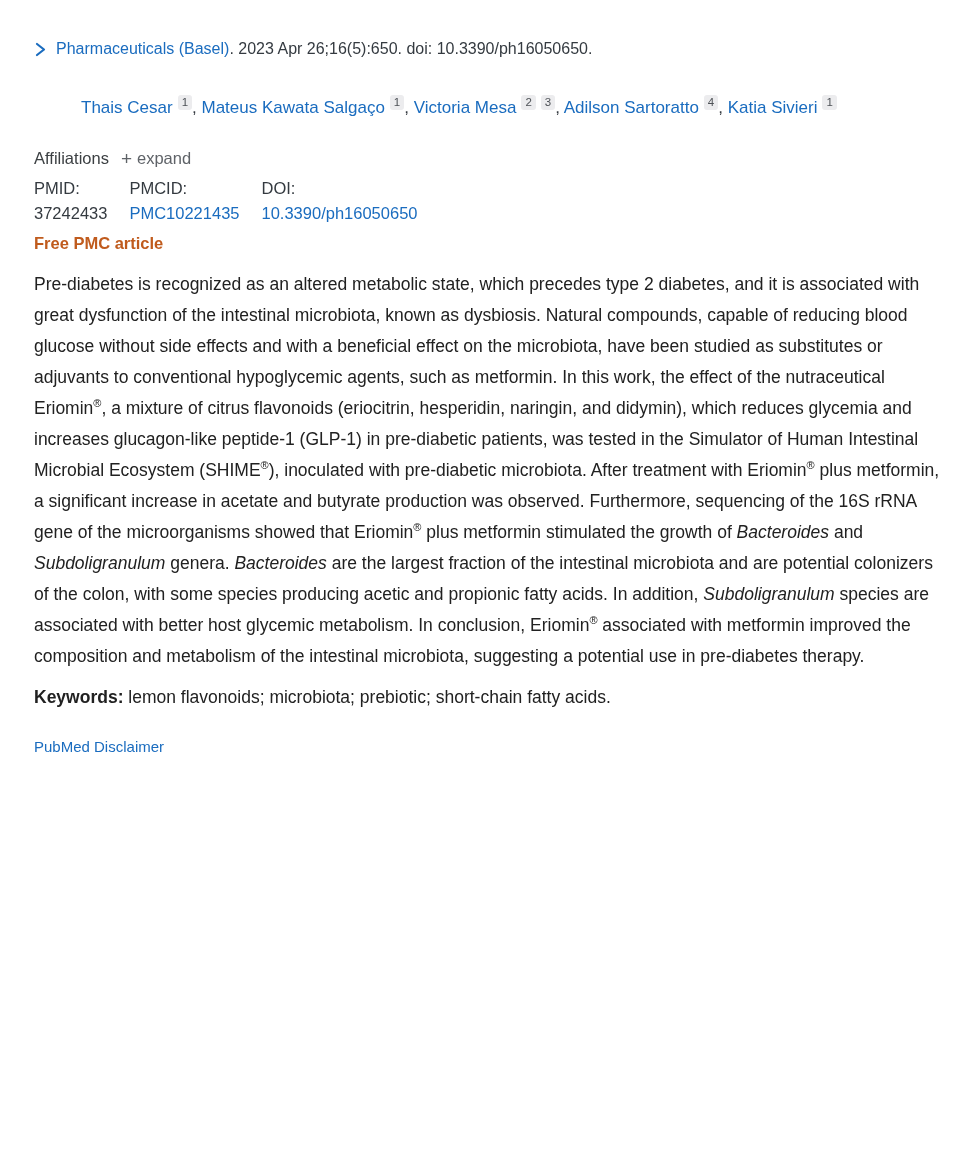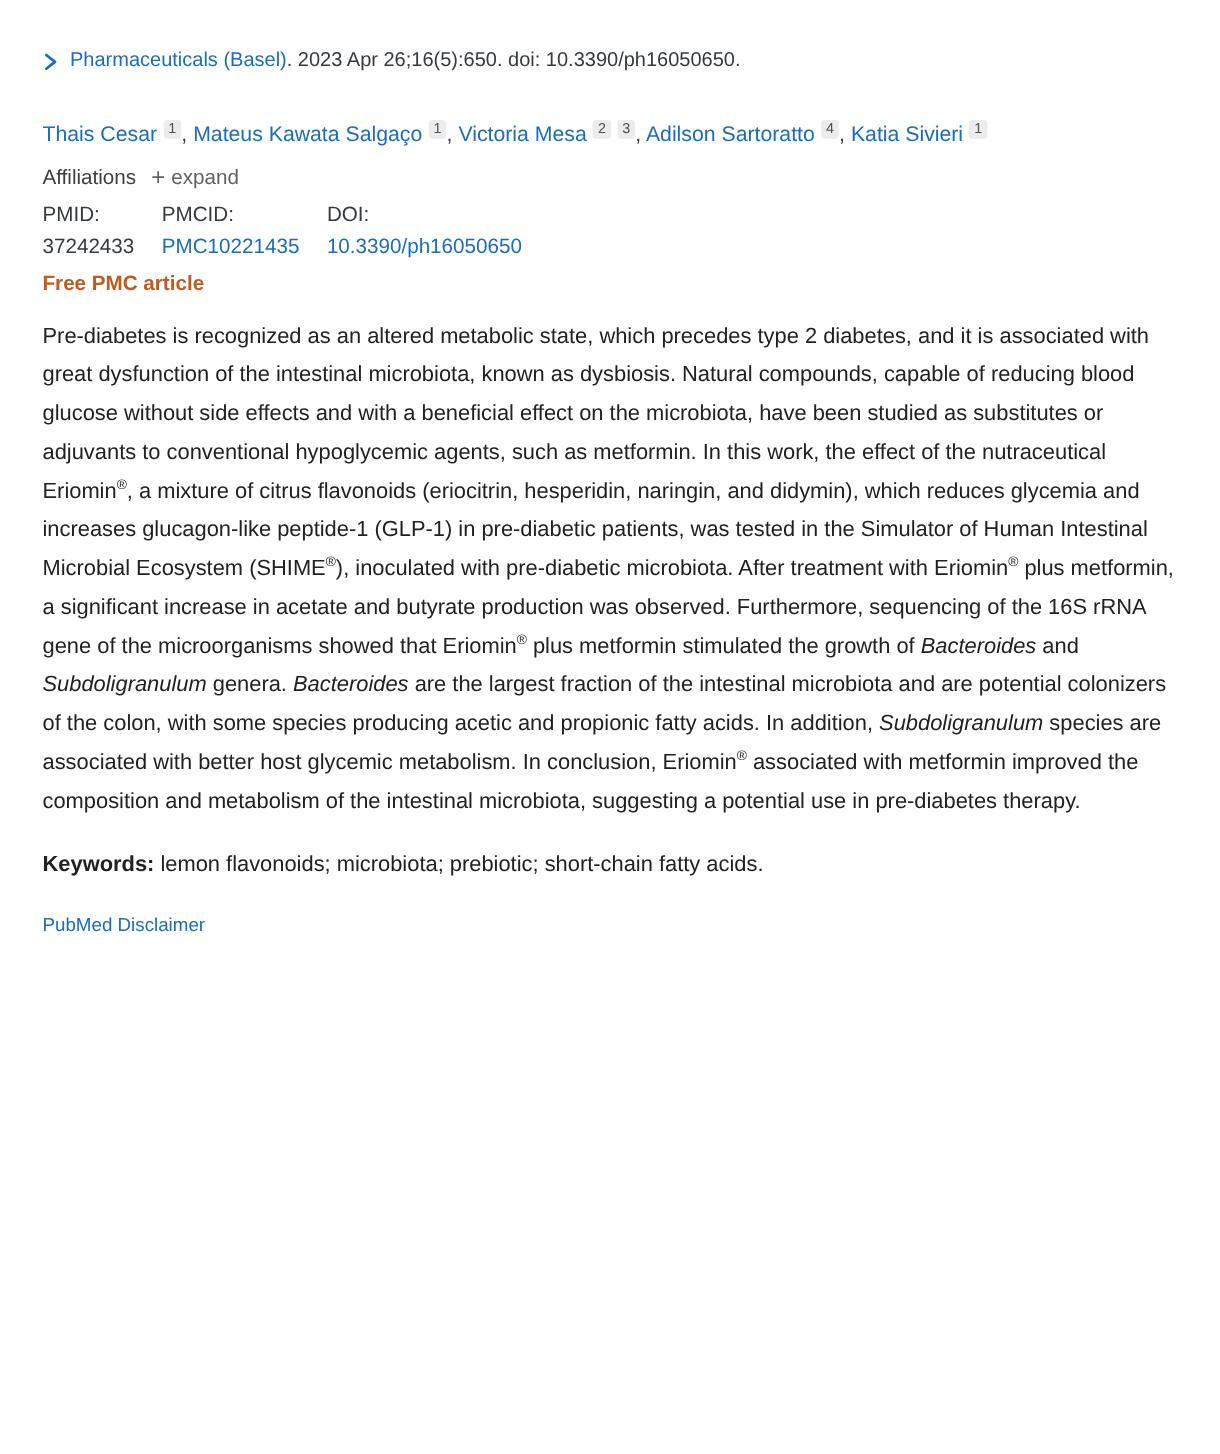--- a/index.html
+++ b/index.html
@@ -33,32 +33,32 @@
 
   
   h1.article-title{
     font-family:"Liberation Serif", serif;
     font-size:32px;line-height:45px;font-weight:700;
     color:#1b1b1b;margin-top:28px;max-width:900px;
     letter-spacing:.2px;
   }
 
   
-  .author-list{margin-top:37px;font-size:17px;line-height:26px;max-width:920px;}
+  .author-list{margin-top:37px;font-size:17px;line-height:26px;max-width:920px;margin-left:47px;}
   .author-link{color:var(--link-blue);text-decoration:none;cursor:pointer;}
   .aff-sup{
     display:inline-block;font-size:11.5px;line-height:15px;
     background:var(--sup-bg);color:var(--sup-fg);
     padding:0 4px;border-radius:3px;margin-left:5px;
     position:relative;top:-7px;cursor:pointer;
   }
   .author-sep{color:#343a40;}
 
   
-  .affiliations-row{margin-top:12px;font-size:16.5px;color:#3c4043;display:flex;align-items:flex-start;gap:12px;}
+  .affiliations-row{margin-top:28px;font-size:16.5px;color:#3c4043;display:flex;align-items:flex-start;gap:12px;}
   .expand-btn{
     background:none;border:none;cursor:pointer;font-family:inherit;
     font-size:16.5px;color:#5f6368;display:inline-flex;align-items:center;gap:5px;padding:0;
   }
   .plus-icon{font-size:19px;line-height:16px;color:#5f6368;}
 
   
   .ids-row{margin-top:11px;font-size:16.5px;color:#343a40;display:flex;gap:22px;}
   .id-group{display:inline-flex;gap:6px;flex-direction:column;}
   .id-link{color:var(--link-blue);text-decoration:none;cursor:pointer;text-align:right;}
@@ -72,21 +72,21 @@
     font-size:25px;font-weight:700;color:#1b1b1b;
     margin-top:47px;letter-spacing:.2px;
   }
   p.abstract-text{
     margin-top:16px;font-size:17.5px;line-height:31px;color:#212121;
     max-width:912px;
   }
   p.abstract-text sup{font-size:11px;line-height:0;}
 
   
-  p.keywords{margin-top:21px;font-size:17.5px;line-height:29px;color:#212121;}
+  p.keywords{margin-top:11px;font-size:17.5px;line-height:29px;color:#212121;}
   .keywords-label{font-weight:700;}
 
   
   .disclaimer-link{
     display:inline-block;margin-top:26px;font-size:15px;
     color:var(--link-blue);text-decoration:none;cursor:pointer;
   }
 </style>
 </head>
 <body>

